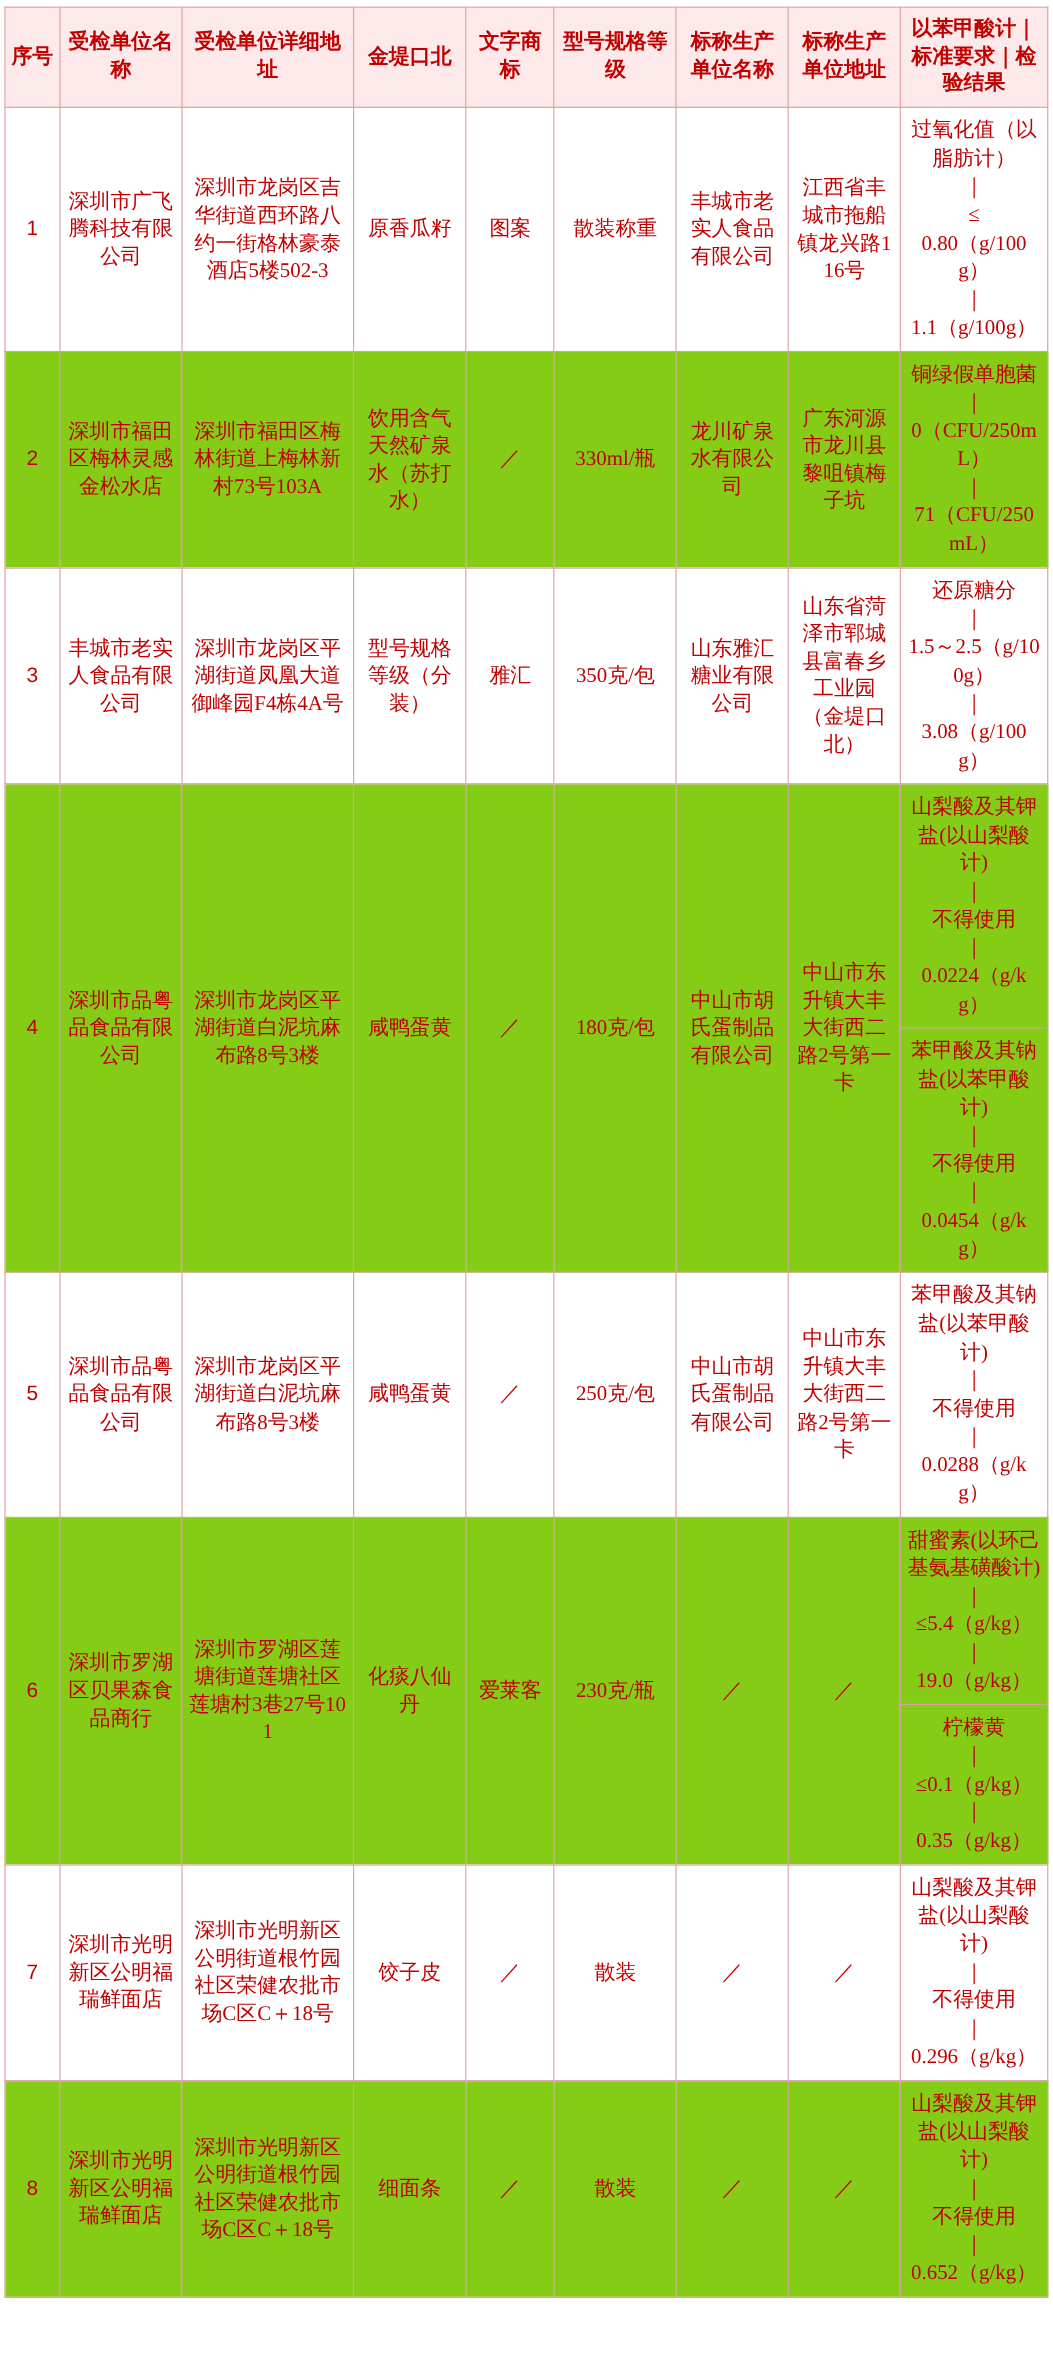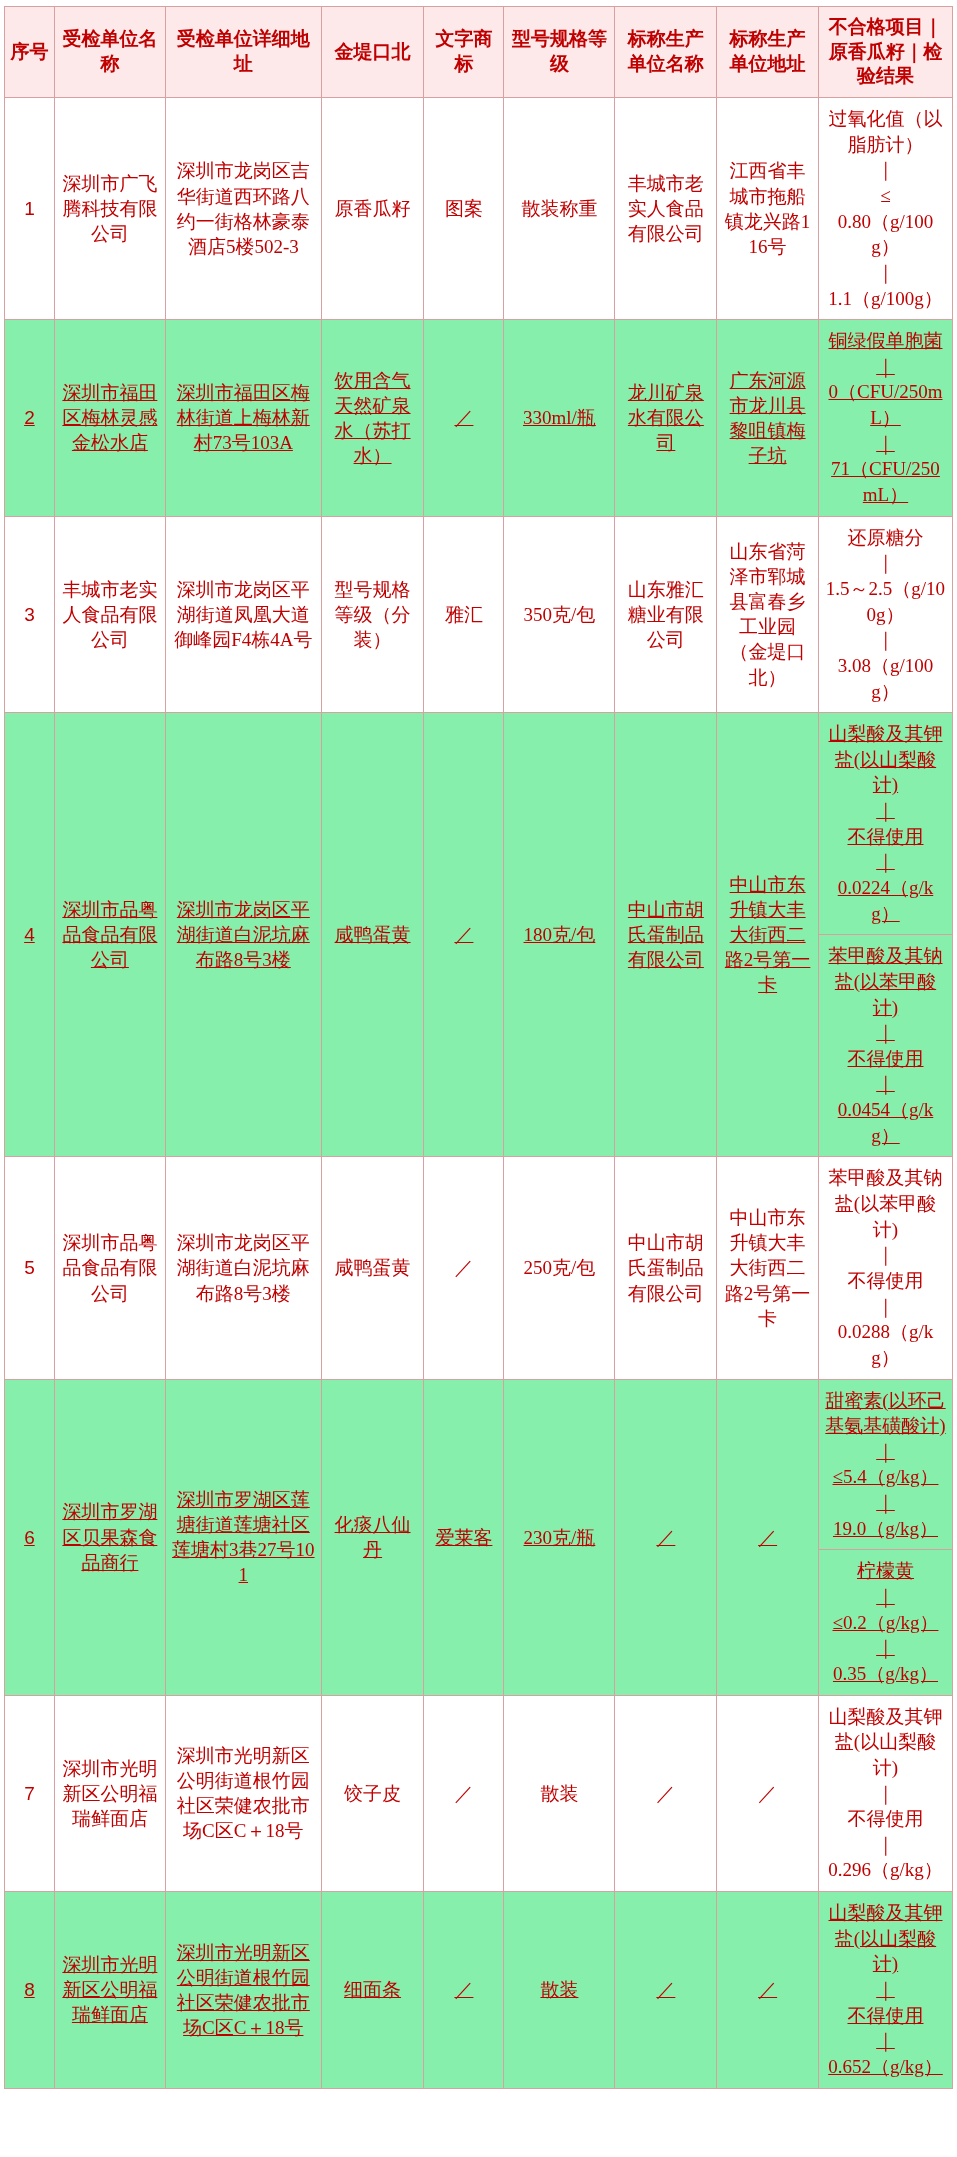--- a/index.html
+++ b/index.html
@@ -36,22 +36,21 @@
     font-weight: normal;
   }
   table.inspect-table thead th {
     background: #fde9e9;
     font-weight: bold;
     font-size: 19px;
     line-height: 1.3;
     padding: 8px 3px;
   }
   tbody tr.alt td {
-    background: #86efac;
-    text-decoration: underline;
+    background: #84cc16;
   }
   tbody tr.plain td {
     background: #ffffff;
   }
   .idx {
     font-family: "Liberation Sans", sans-serif;
     font-size: 19px;
   }
   
   col.c-idx    { width: 48px; }
@@ -96,21 +95,21 @@
     <thead>
       <tr>
         <th>序号</th>
         <th>受检单位名称</th>
         <th>受检单位详细地址</th>
         <th>金堤口北</th>
         <th>文字商标</th>
         <th>型号规格等级</th>
         <th>标称生产单位名称</th>
         <th>标称生产单位地址</th>
-        <th>不合格项目｜原香瓜籽｜检验结果</th>
+        <th>以苯甲酸计｜标准要求｜检验结果</th>
       </tr>
     </thead>
     <tbody id="table-body">
         <tr class="plain">
           <td class="idx">1</td>
           <td>深圳市广飞腾科技有限公司</td>
           <td>深圳市龙岗区吉华街道西环路八约一街格林豪泰酒店5楼502-3</td>
           <td>原香瓜籽</td>
           <td>图案</td>
           <td>散装称重</td>
@@ -223,21 +222,21 @@
             <div class="result-block">
               <span class="rline">甜蜜素(以环己基氨基磺酸计)</span>
               <span class="rline">｜</span>
               <span class="rline">≤5.4（g/kg）</span>
               <span class="rline">｜</span>
               <span class="rline">19.0（g/kg）</span>
             </div>
             <div class="result-block">
               <span class="rline">柠檬黄</span>
               <span class="rline">｜</span>
-              <span class="rline">≤0.2（g/kg）</span>
+              <span class="rline">≤0.1（g/kg）</span>
               <span class="rline">｜</span>
               <span class="rline">0.35（g/kg）</span>
             </div>
           </td>
         </tr>
         <tr class="plain">
           <td class="idx">7</td>
           <td>深圳市光明新区公明福瑞鲜面店</td>
           <td>深圳市光明新区公明街道根竹园社区荣健农批市场C区C＋18号</td>
           <td>饺子皮</td>

